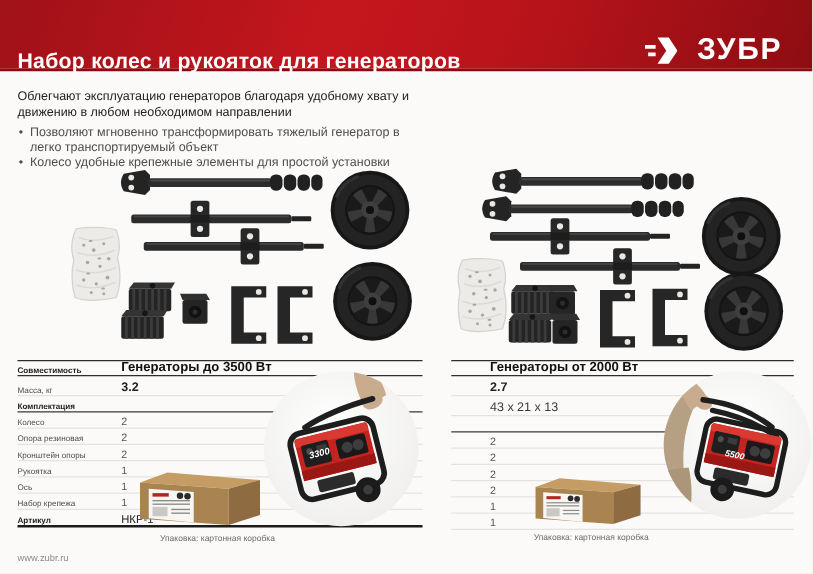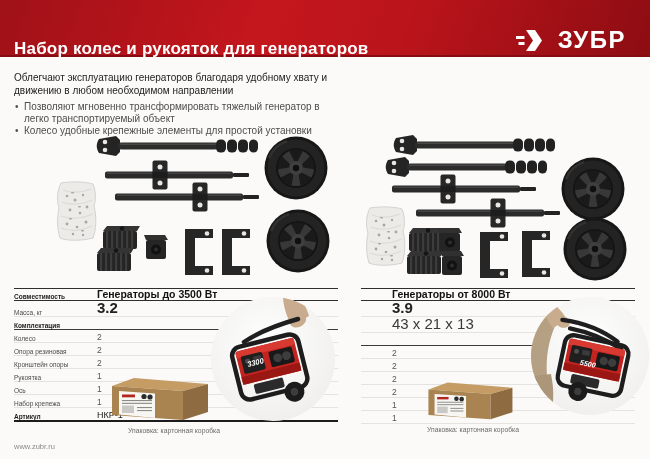--- a/index.html
+++ b/index.html
@@ -27,21 +27,21 @@
   .kit-photo.kp-right{left:332px;width:318px;}
 
   
   .spec-table{position:absolute;top:288px;border-top:1px solid #2e2e2e;z-index:1;}
   .st-left{left:14px;width:324px;}
   .st-right{left:361px;width:274px;}
   .row{display:flex;align-items:flex-end;border-bottom:1px solid #e4e3e0;box-sizing:border-box;}
   .lbl{width:83px;flex:none;font-size:6.5px;color:#4a4a4a;}
   .st-right .lbl{width:31px;}
   .b{font-weight:bold;color:#1d1d1d;}
-  .val{font-size:15px;color:#3a3a3a;}
+  .val{font-size:10px;color:#3a3a3a;}
   .r-head{height:12px;border-bottom:1px solid #2e2e2e;}
   .head-val{font-size:10.5px;font-weight:bold;color:#111;}
   .r-weight{height:16px;}
   .weight-val{font-weight:bold;color:#222;}
   .r-dims{height:16px;}
   .r-kit{height:13px;border-bottom:1px solid #3a3a3a;}
   .r-item{height:13px;}
   .item-val{font-size:8.5px;color:#555;}
   .r-sku{height:14px;border-bottom:2px solid #1c1c1c;}
   .sku-val{font-size:9px;color:#222;}
@@ -266,25 +266,25 @@
     </div>
     <div class="row r-sku">
       <span class="lbl b">Артикул</span>
       <span class="val sku-val">НКР-1</span>
     </div>
   </div>
 
   <div class="spec-table st-right">
     <div class="row r-head">
       <span class="lbl"></span>
-      <span class="val head-val">Генераторы от 8000 Вт</span>
+      <span class="val head-val">Генераторы от 2000 Вт</span>
     </div>
     <div class="row r-weight">
       <span class="lbl"></span>
-      <span class="val weight-val">3.9</span>
+      <span class="val weight-val">2.7</span>
     </div>
     <div class="row r-dims">
       <span class="lbl"></span>
       <span class="val">43 х 21 х 13</span>
     </div>
     <div class="row r-kit">
       <span class="lbl"></span>
     </div>
     <div class="row r-item">
       <span class="lbl"></span>

